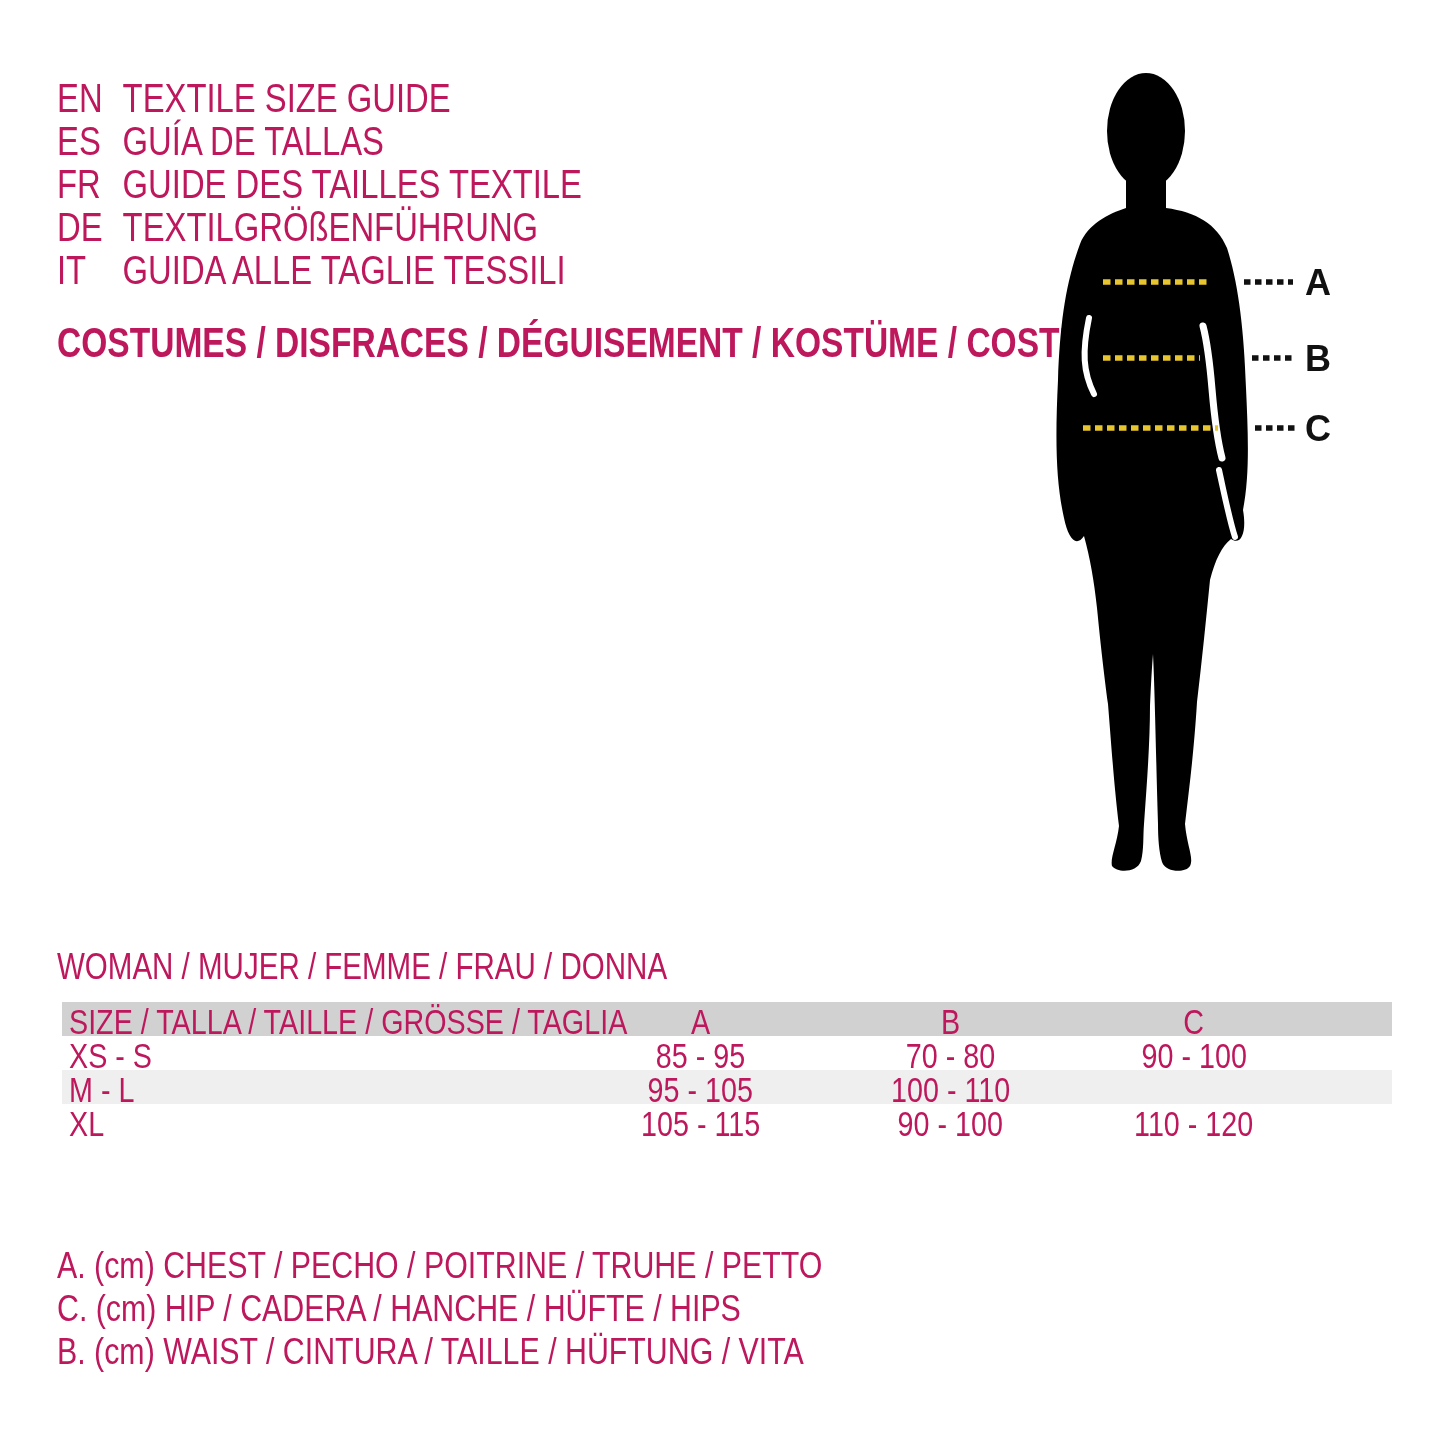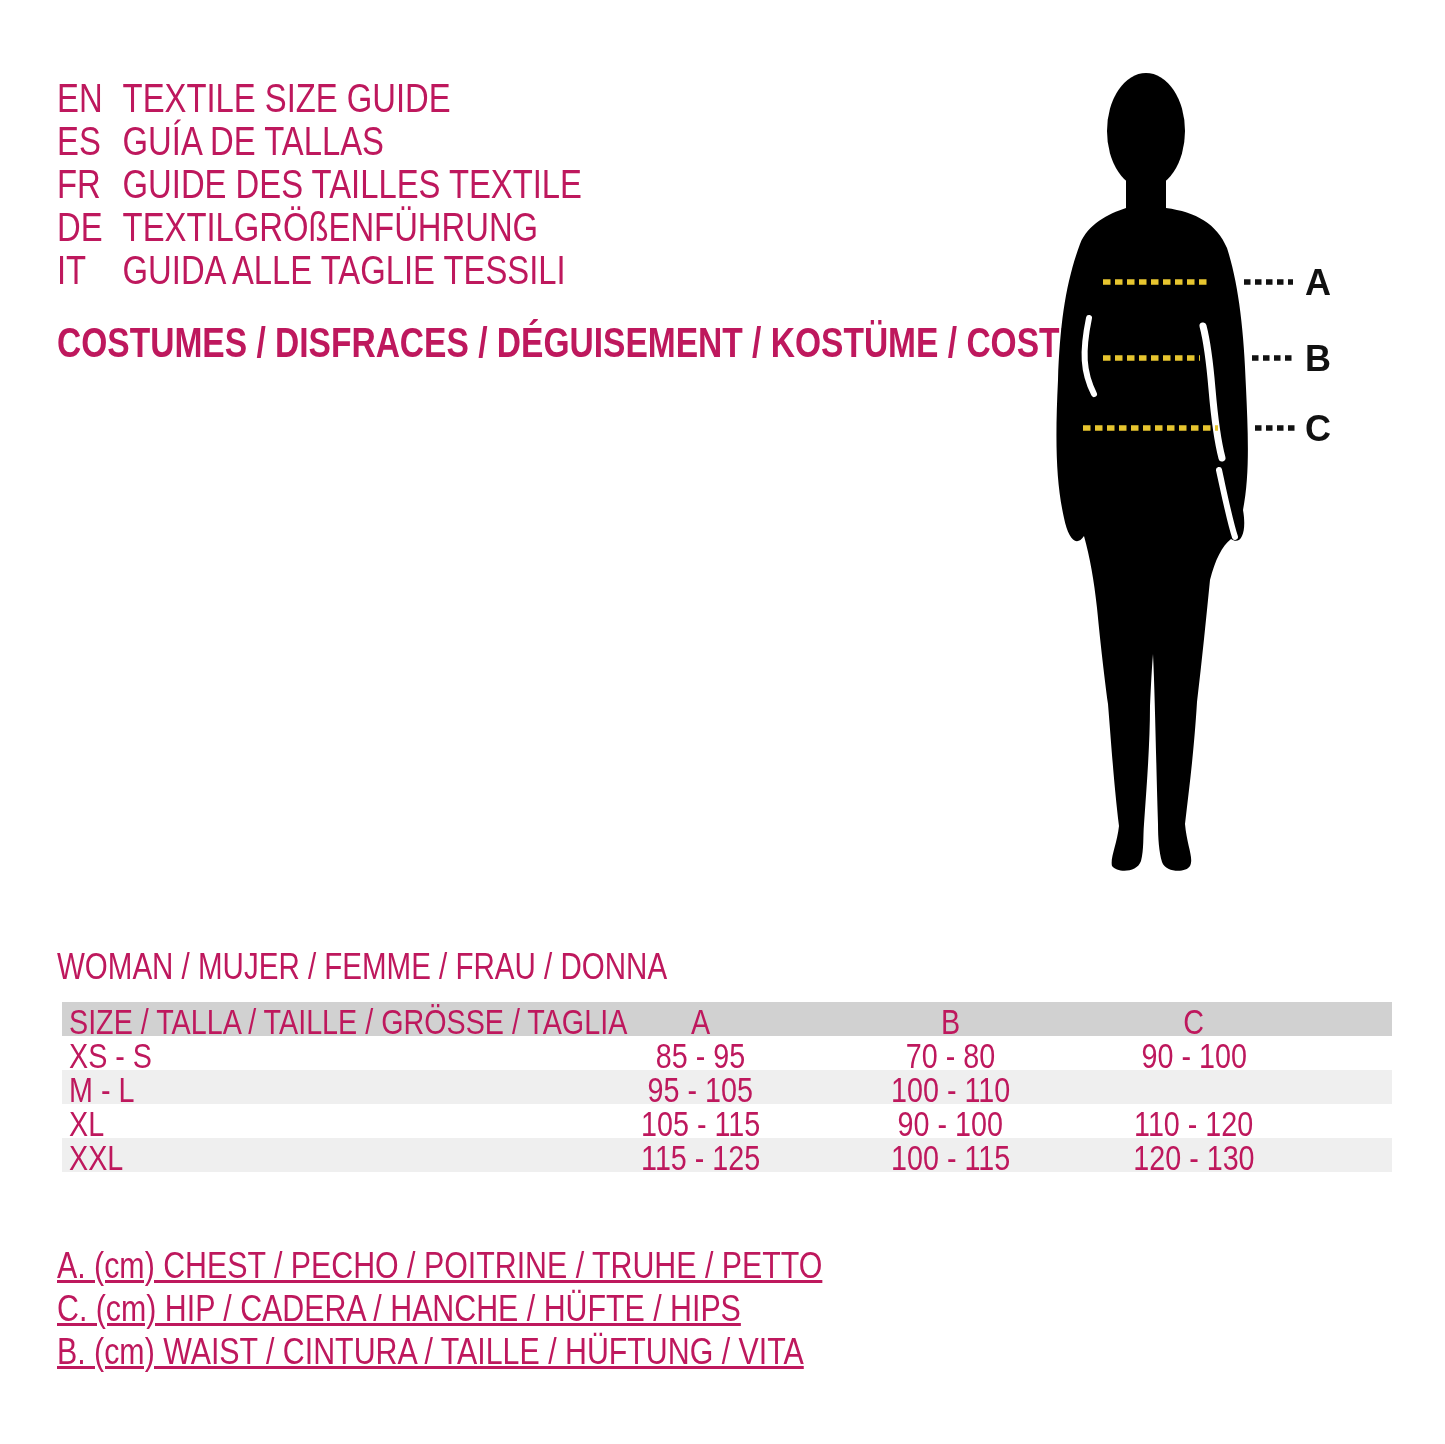--- a/index.html
+++ b/index.html
@@ -29,21 +29,21 @@
 
   
   .sizetable{position:absolute;left:55px;top:1002px;width:1330px;font-size:35px;margin-left:7px;}
   .trow{display:grid;grid-template-columns:511px 255px 245px 242px 77px;height:34px;align-items:center;}
   .trow.hdr{background:#d1d1d1;}
   .trow.alt{background:#efefef;}
   .c-size{text-align:left;padding-left:7px;overflow:visible;}
   .c-val{text-align:center;}
 
   
-  .legend{position:absolute;left:57px;top:1244px;text-decoration:underline;}
+  .legend{position:absolute;left:57px;top:1244px;}
   .legend-row{height:43px;display:flex;align-items:center;font-size:37px;font-weight:500;white-space:nowrap;}
 </style>
 </head>
 <body>
 
 <div class="page">
 
   <div class="langs">
     <div class="lang-row">
       <span>EN</span>
@@ -142,27 +142,20 @@
       <div class="c-val"><span class="cx-c">100 - 110</span></div>
       <div></div>
     </div>
     <div class="trow">
       <div class="c-size"><span class="cx">XL</span></div>
       <div class="c-val"><span class="cx-c">105 - 115</span></div>
       <div class="c-val"><span class="cx-c">90 - 100</span></div>
       <div class="c-val"><span class="cx-c">110 - 120</span></div>
       <div></div>
     </div>
-    <div class="trow alt">
-      <div class="c-size"><span class="cx">XXL</span></div>
-      <div class="c-val"><span class="cx-c">115 - 125</span></div>
-      <div class="c-val"><span class="cx-c">100 - 115</span></div>
-      <div class="c-val"><span class="cx-c">120 - 130</span></div>
-      <div></div>
-    </div>
   </div>
 
   <div class="legend">
     <div class="legend-row">
         <span class="cx">A. (cm) CHEST / PECHO / POITRINE / TRUHE / PETTO</span>
       </div>
     <div class="legend-row">
         <span class="cx">C. (cm) HIP / CADERA / HANCHE / HÜFTE / HIPS</span>
       </div>
     <div class="legend-row">

